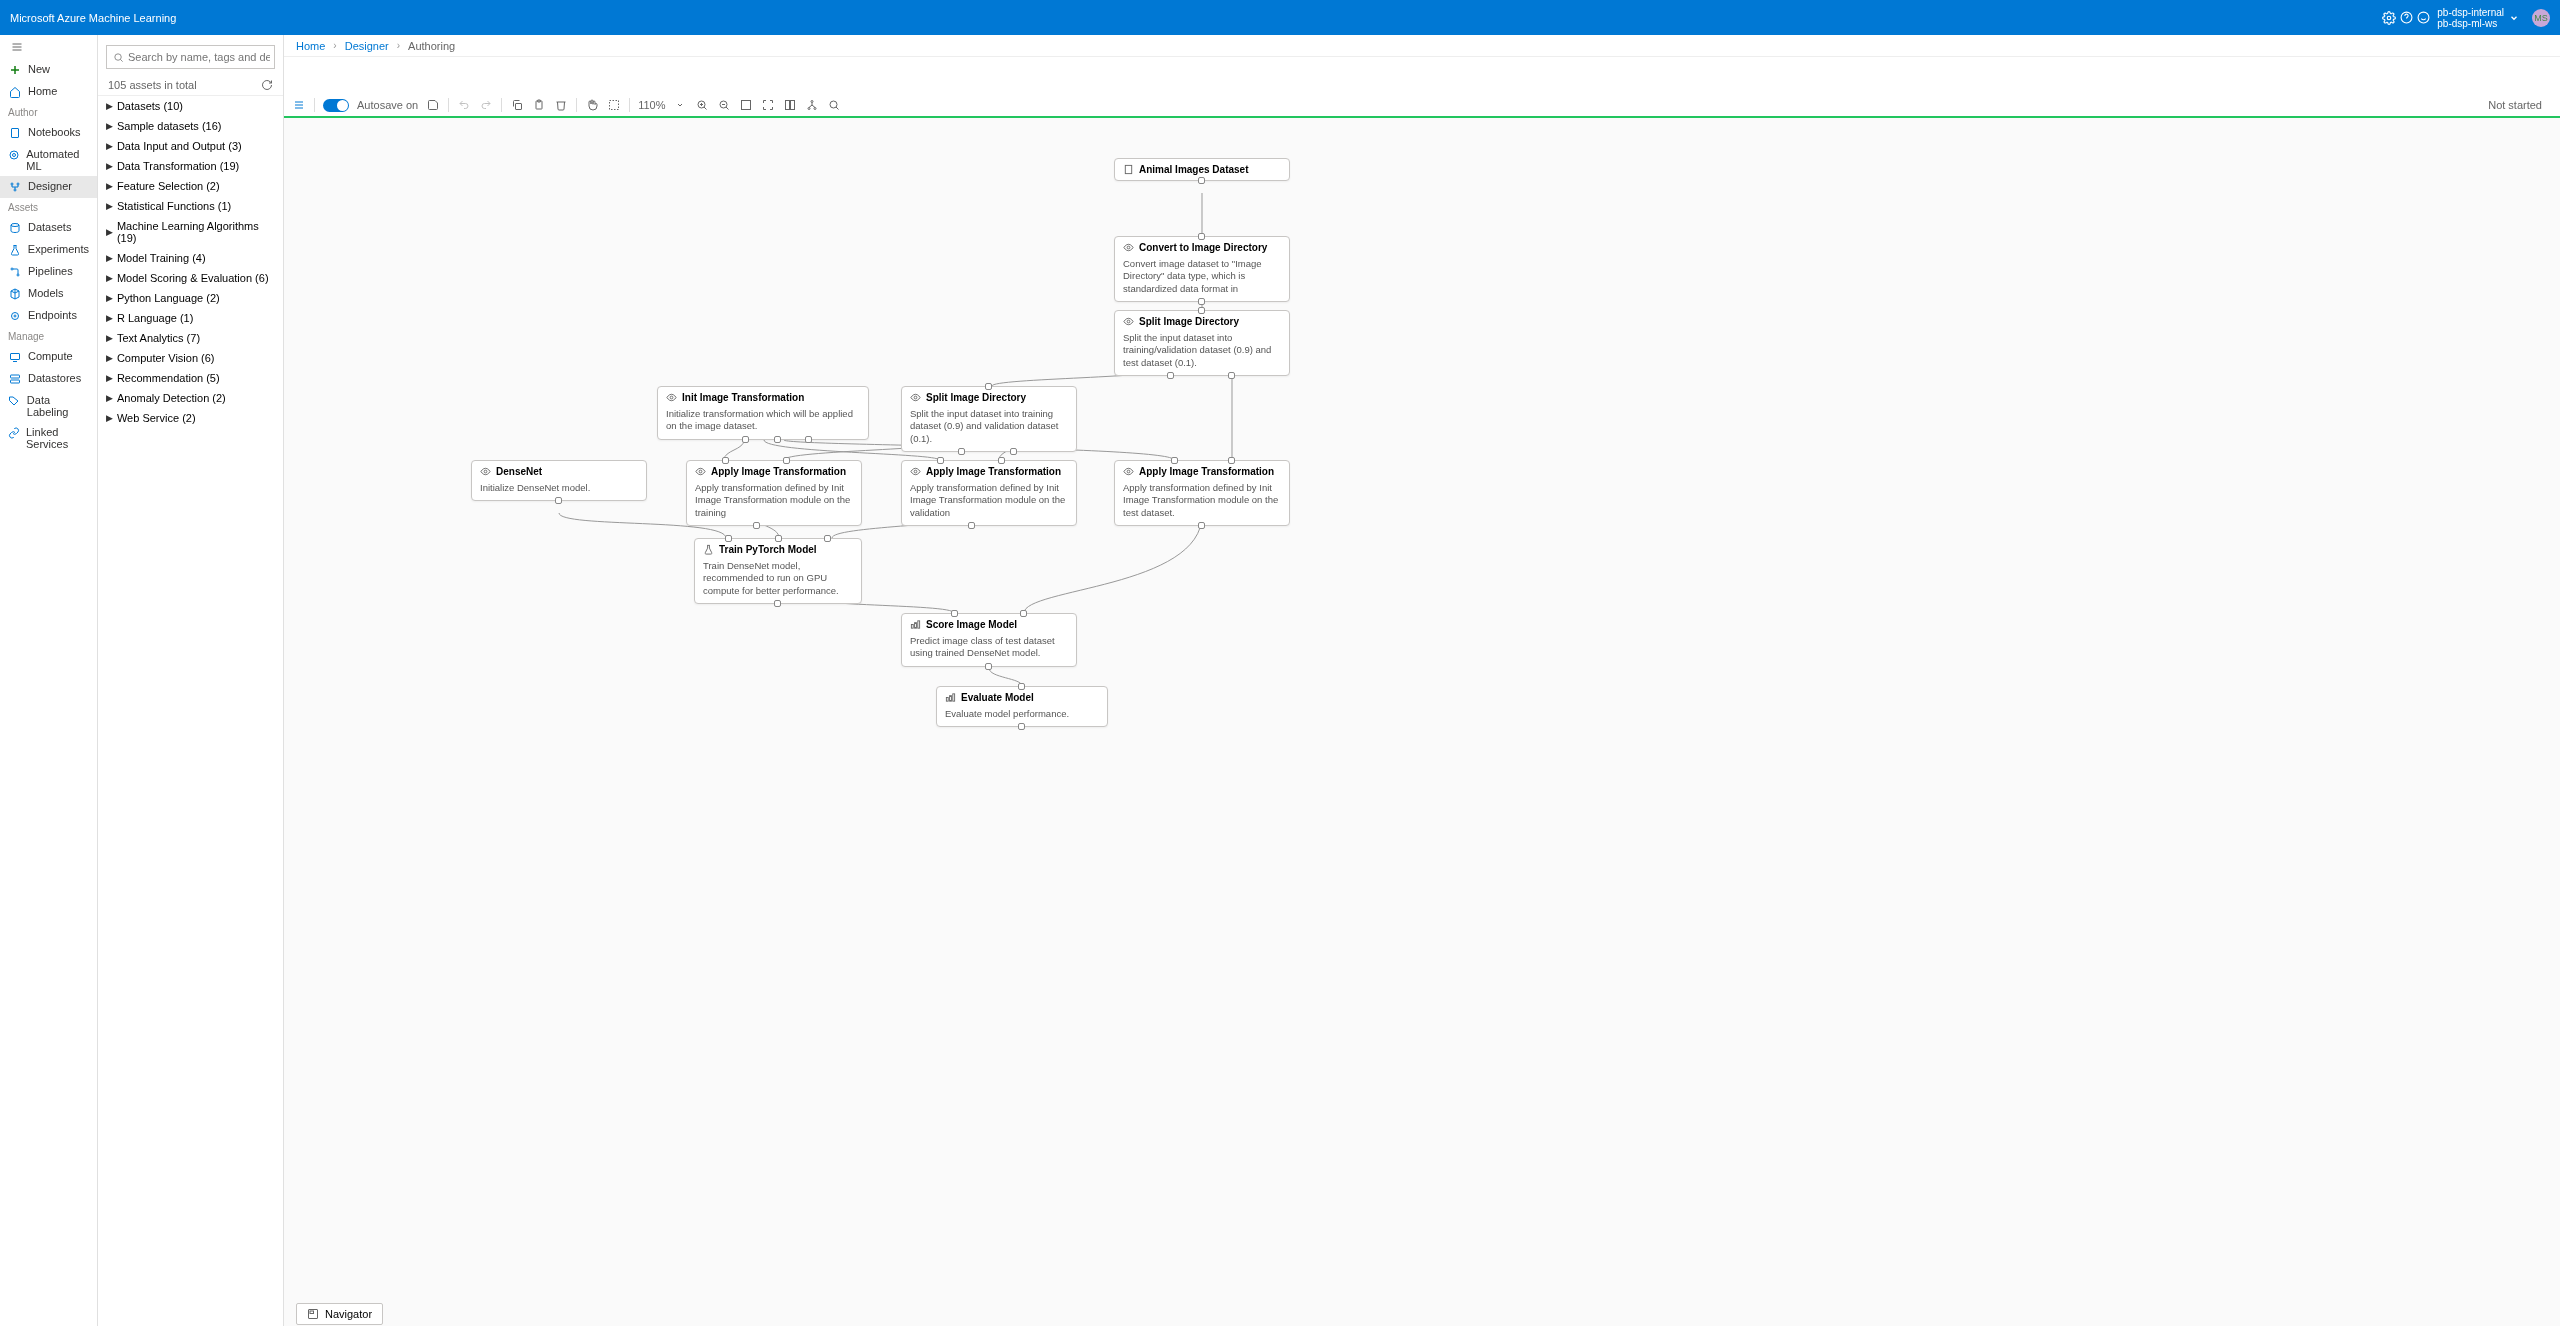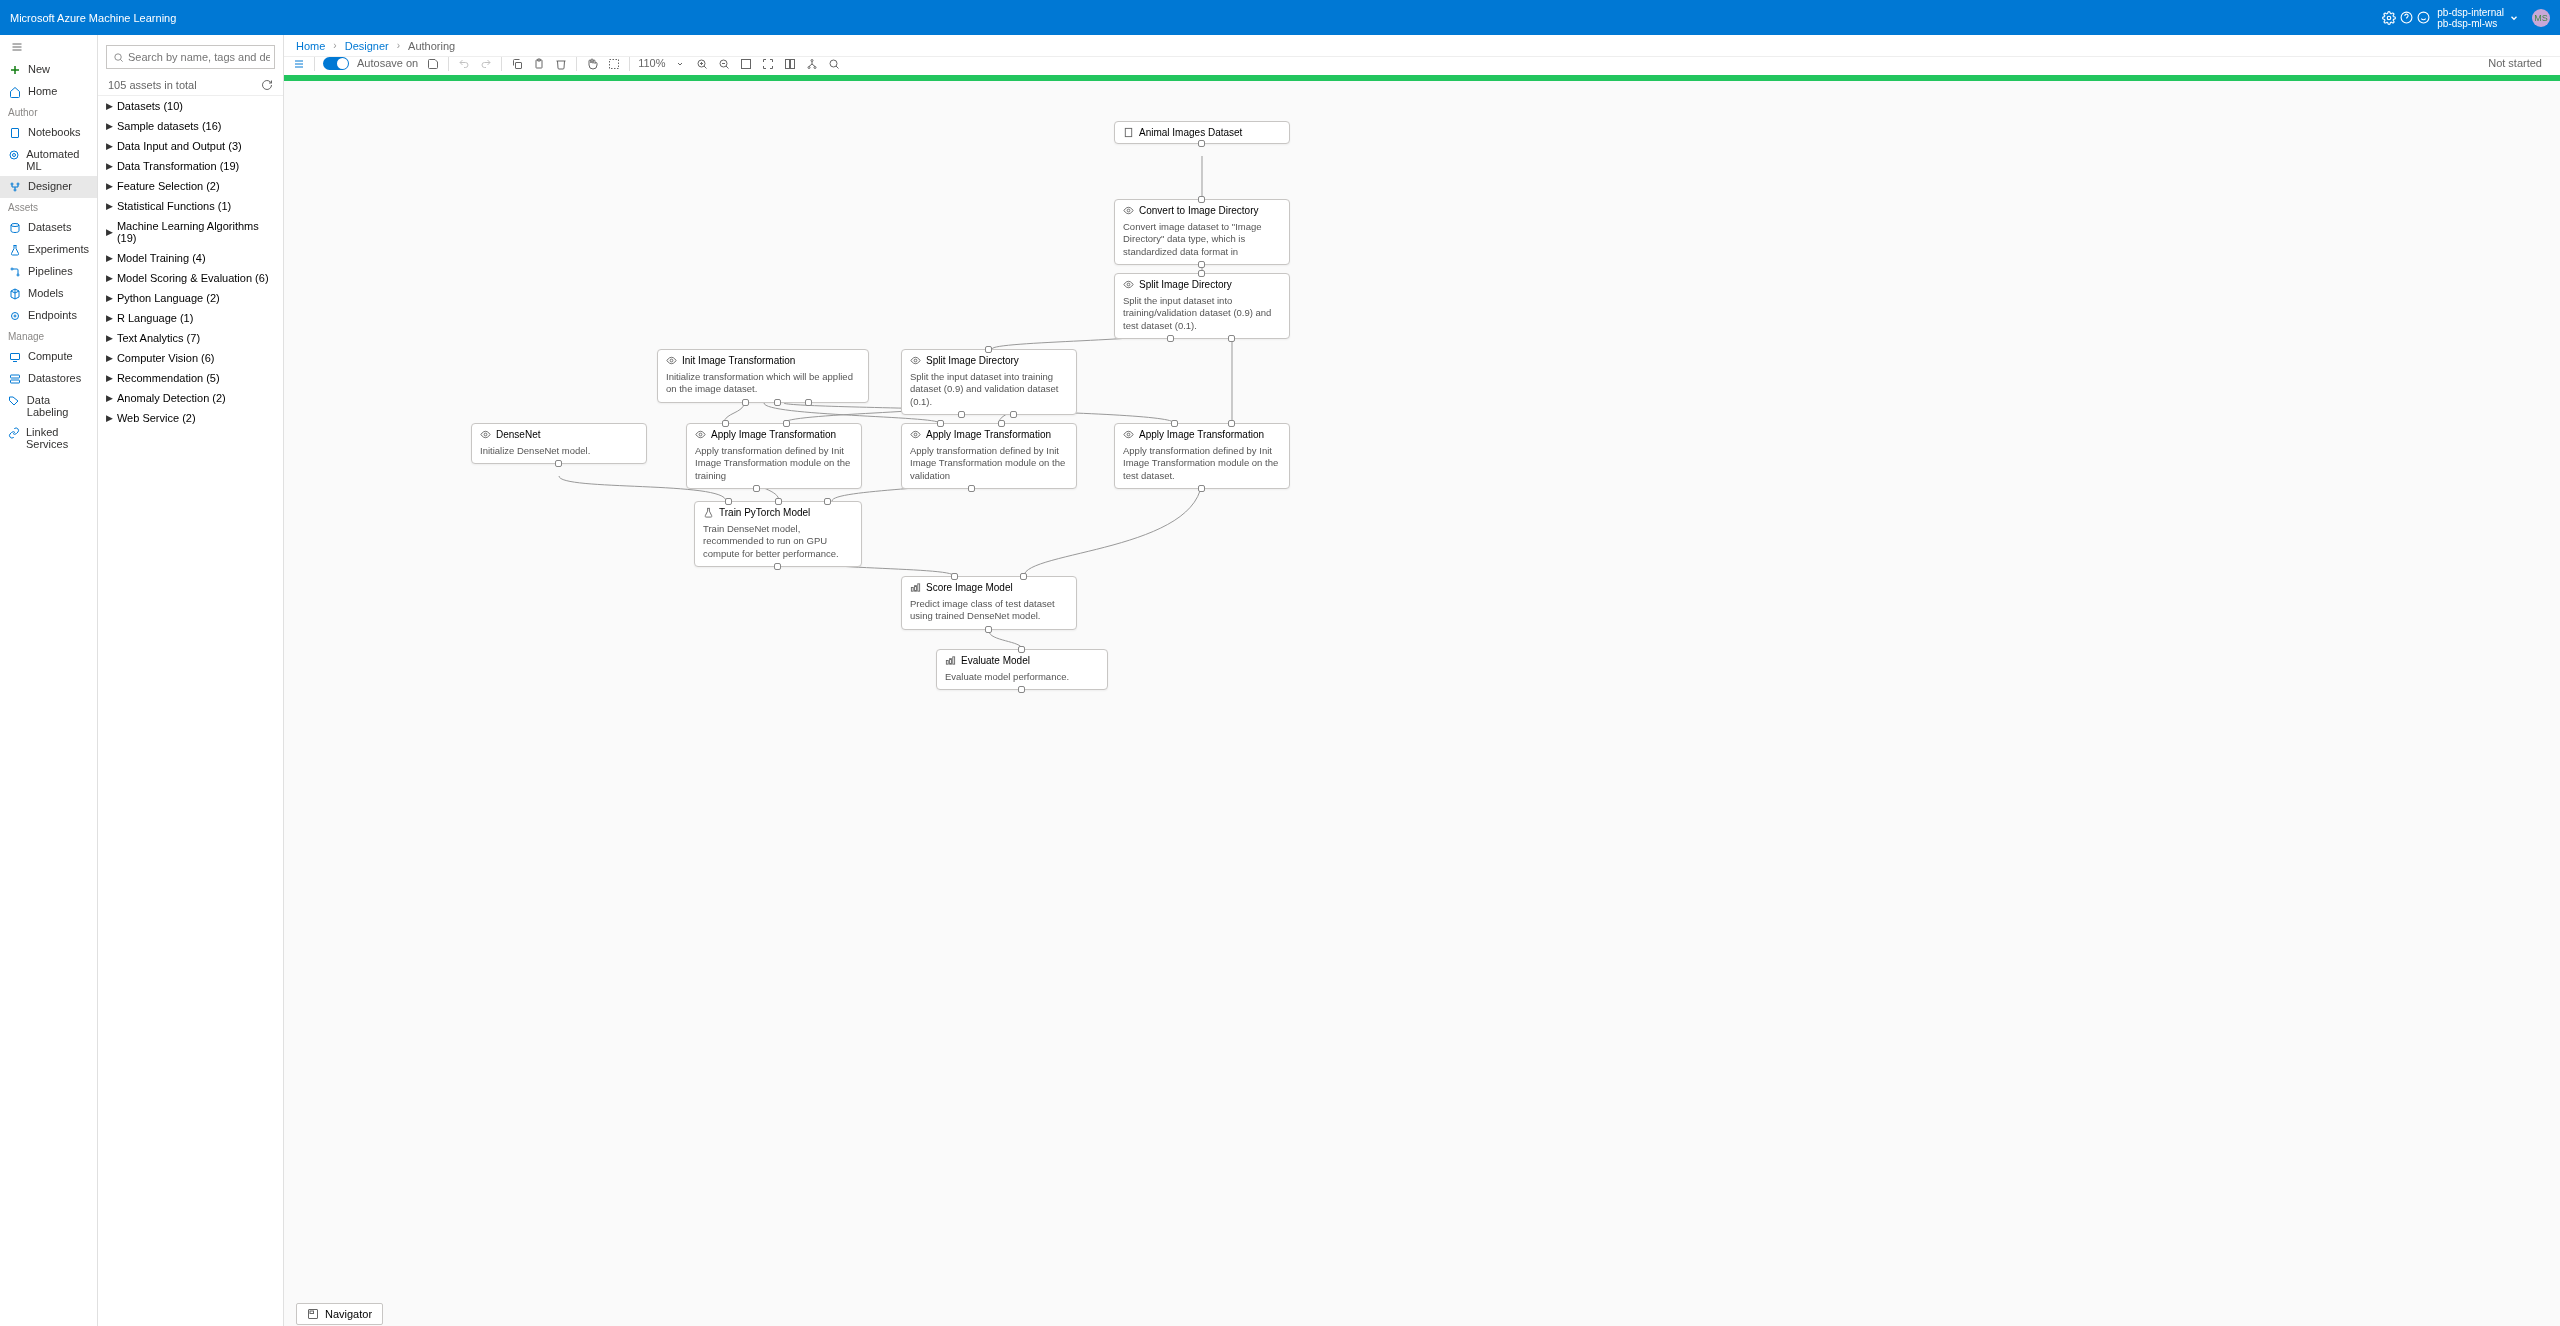--- a/index.html
+++ b/index.html
@@ -109,26 +109,27 @@
   height: 24px; padding: 0 12px; font-size: 11px;
   border: 1px solid #c8c6c4; background: #fff; cursor: pointer;
   border-radius: 2px;
 }
 .btn.primary { background: #0078d4; color: #fff; border-color: #0078d4; }
 .submit-highlight { border: 3px solid #e81123; padding: 2px; display: inline-flex; }
 .more-btn { padding: 0 6px; }
 
 .toolbar-row {
   height: 24px;
-  border-bottom: 6px solid #22c55e;
-  display: flex; 
+  border-bottom: 2px solid #22c55e;
+  display: flex; align-items: center;
   padding: 0 8px;
   gap: 8px;
   font-size: 11px;
   color: #666;
+  margin-top: 37px;
 }
 .toolbar-row .tb-icon { width: 14px; height: 14px; display: inline-flex; align-items: center; justify-content: center; color: #666; }
 .toggle {
   width: 26px; height: 13px; border-radius: 7px; background: #0078d4;
   position: relative;
 }
 .toggle::after {
   content: ""; position: absolute; right: 1px; top: 1px;
   width: 11px; height: 11px; border-radius: 50%; background: #fff;
 }
@@ -144,21 +145,21 @@
   position: absolute;
   background: #fff;
   border: 1px solid #c8c6c4;
   border-radius: 4px;
   box-shadow: 0 1px 2px rgba(0,0,0,0.05);
   font-size: 10px;
 }
 .node-head {
   display: flex; align-items: center; gap: 5px;
   padding: 5px 8px;
-  font-weight: 400;
+  font-weight: 700;
   font-size: 10px;
 }
 .node-body {
   padding: 0 8px 6px 8px;
   font-size: 9.5px;
   color: #555;
   line-height: 1.3;
 }
 .node-icon { width: 11px; height: 11px; display: inline-flex; align-items: center; justify-content: center; }
 

